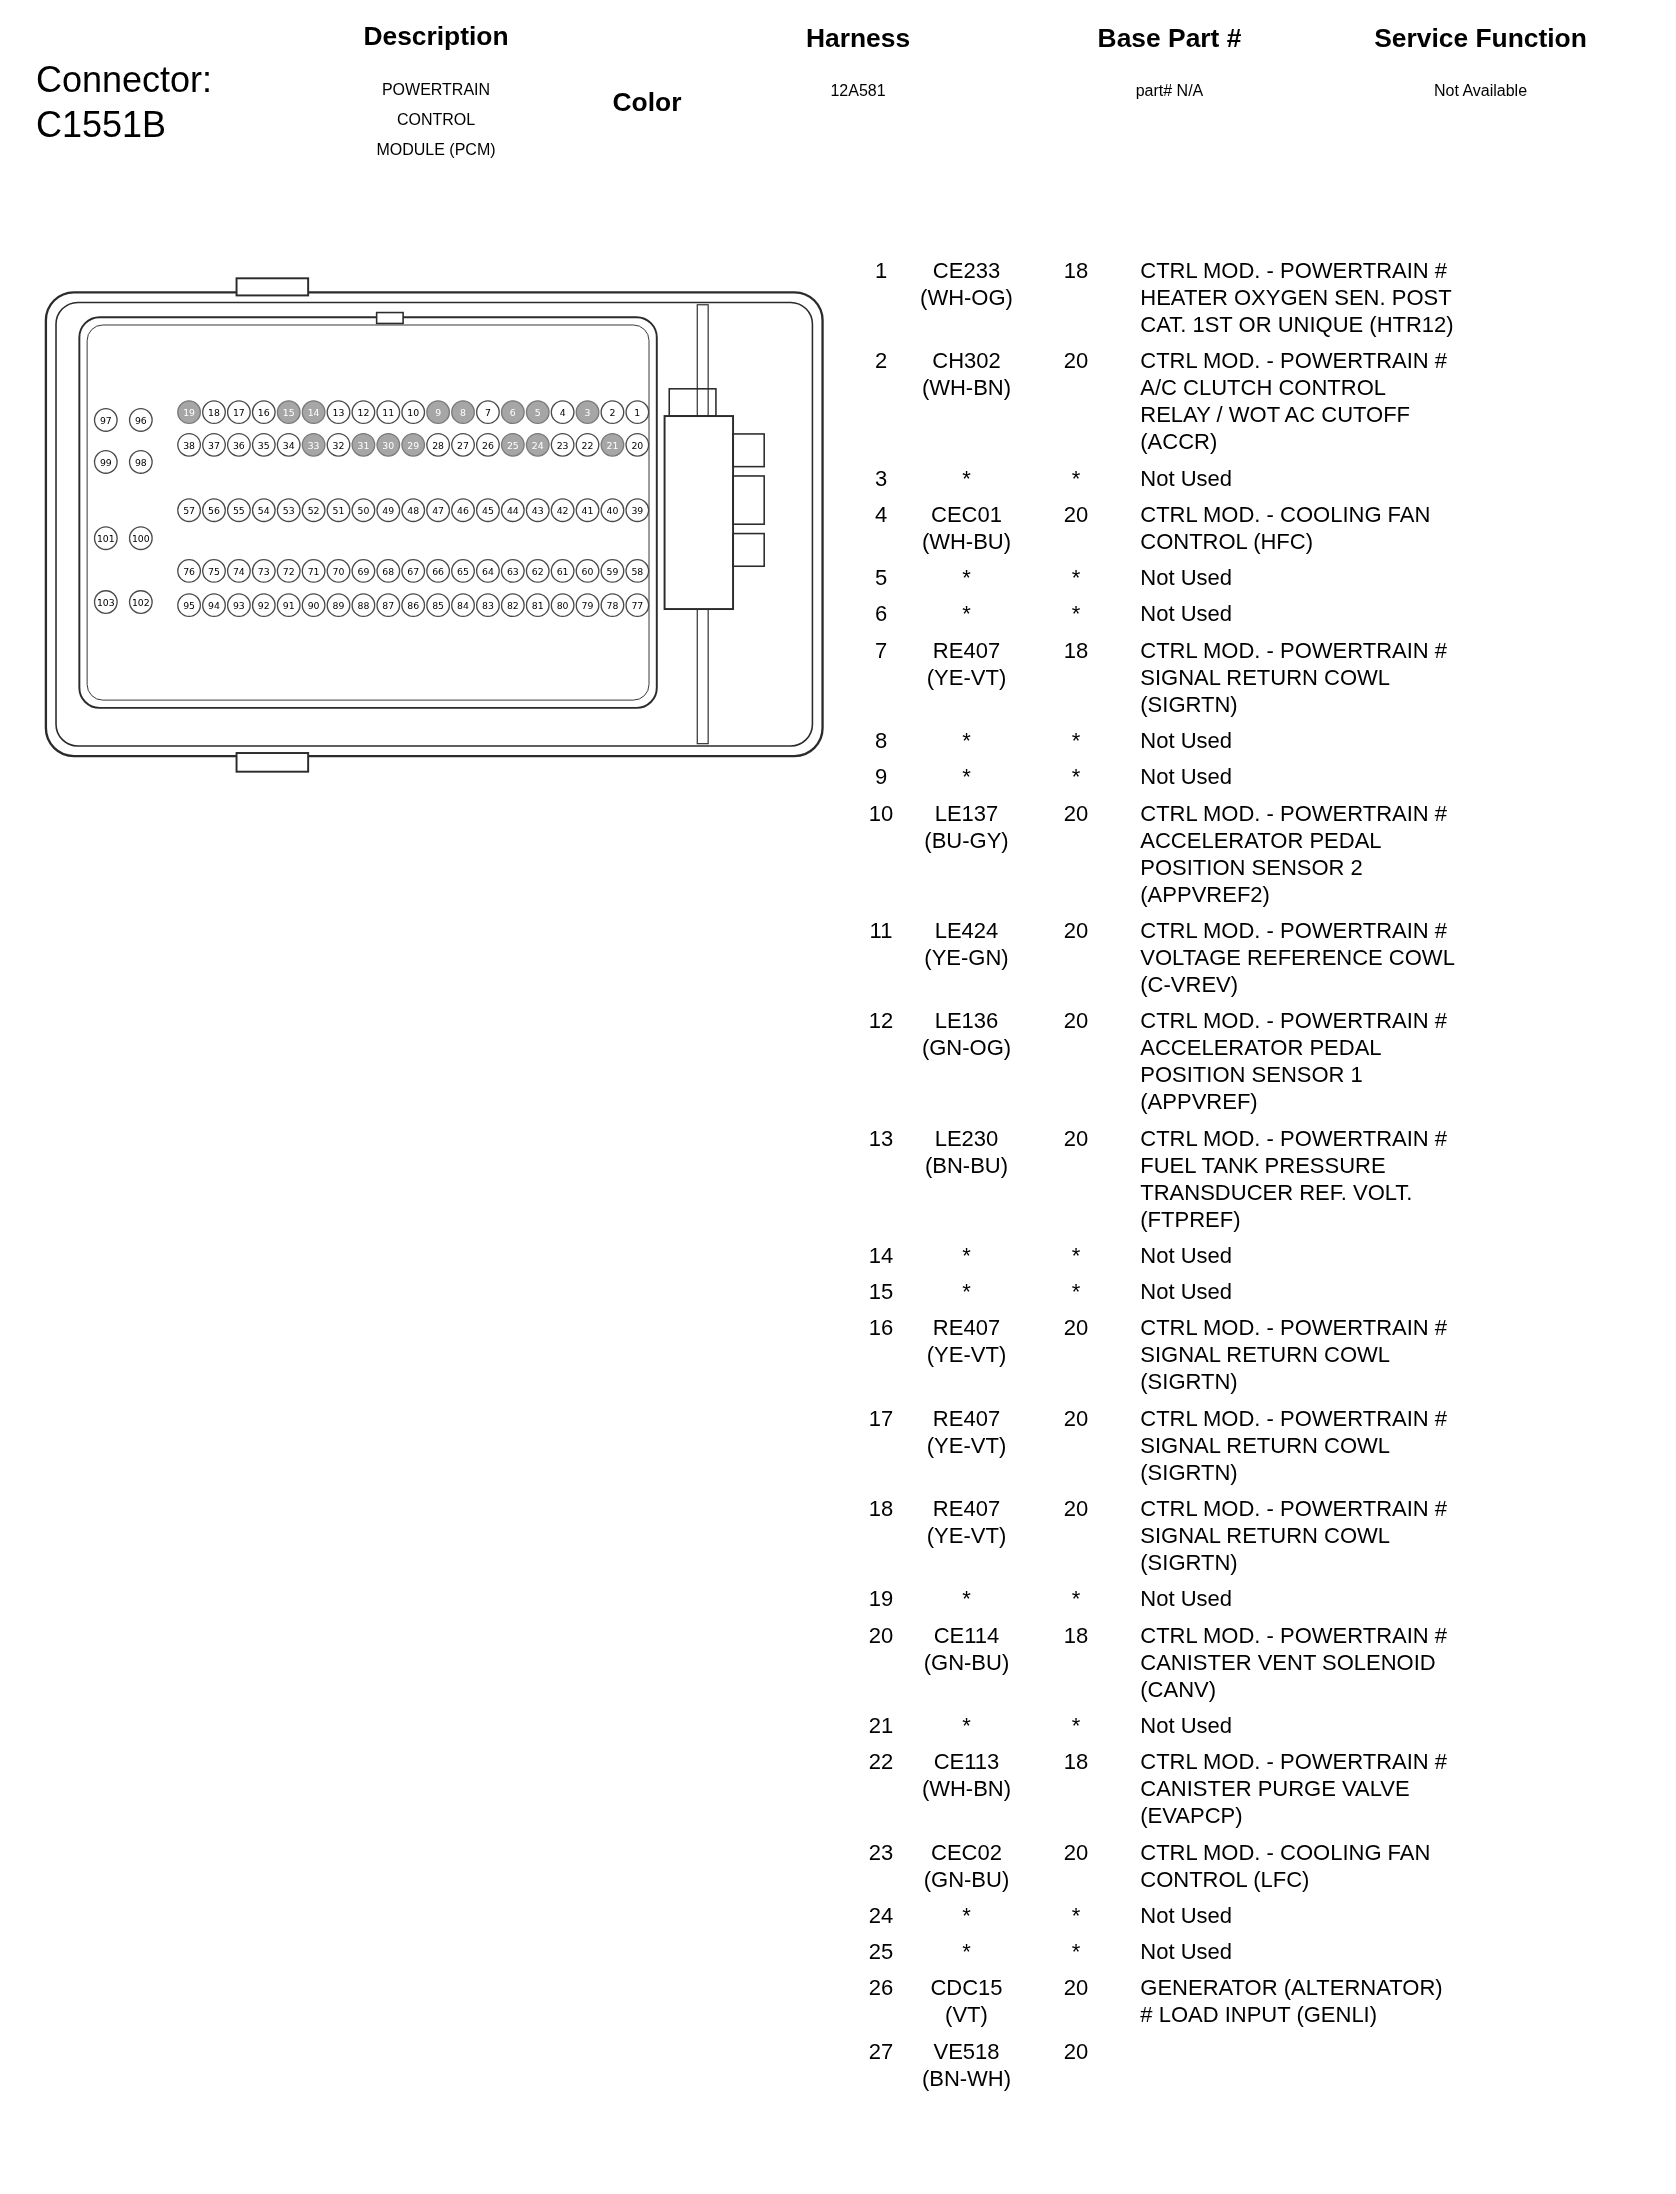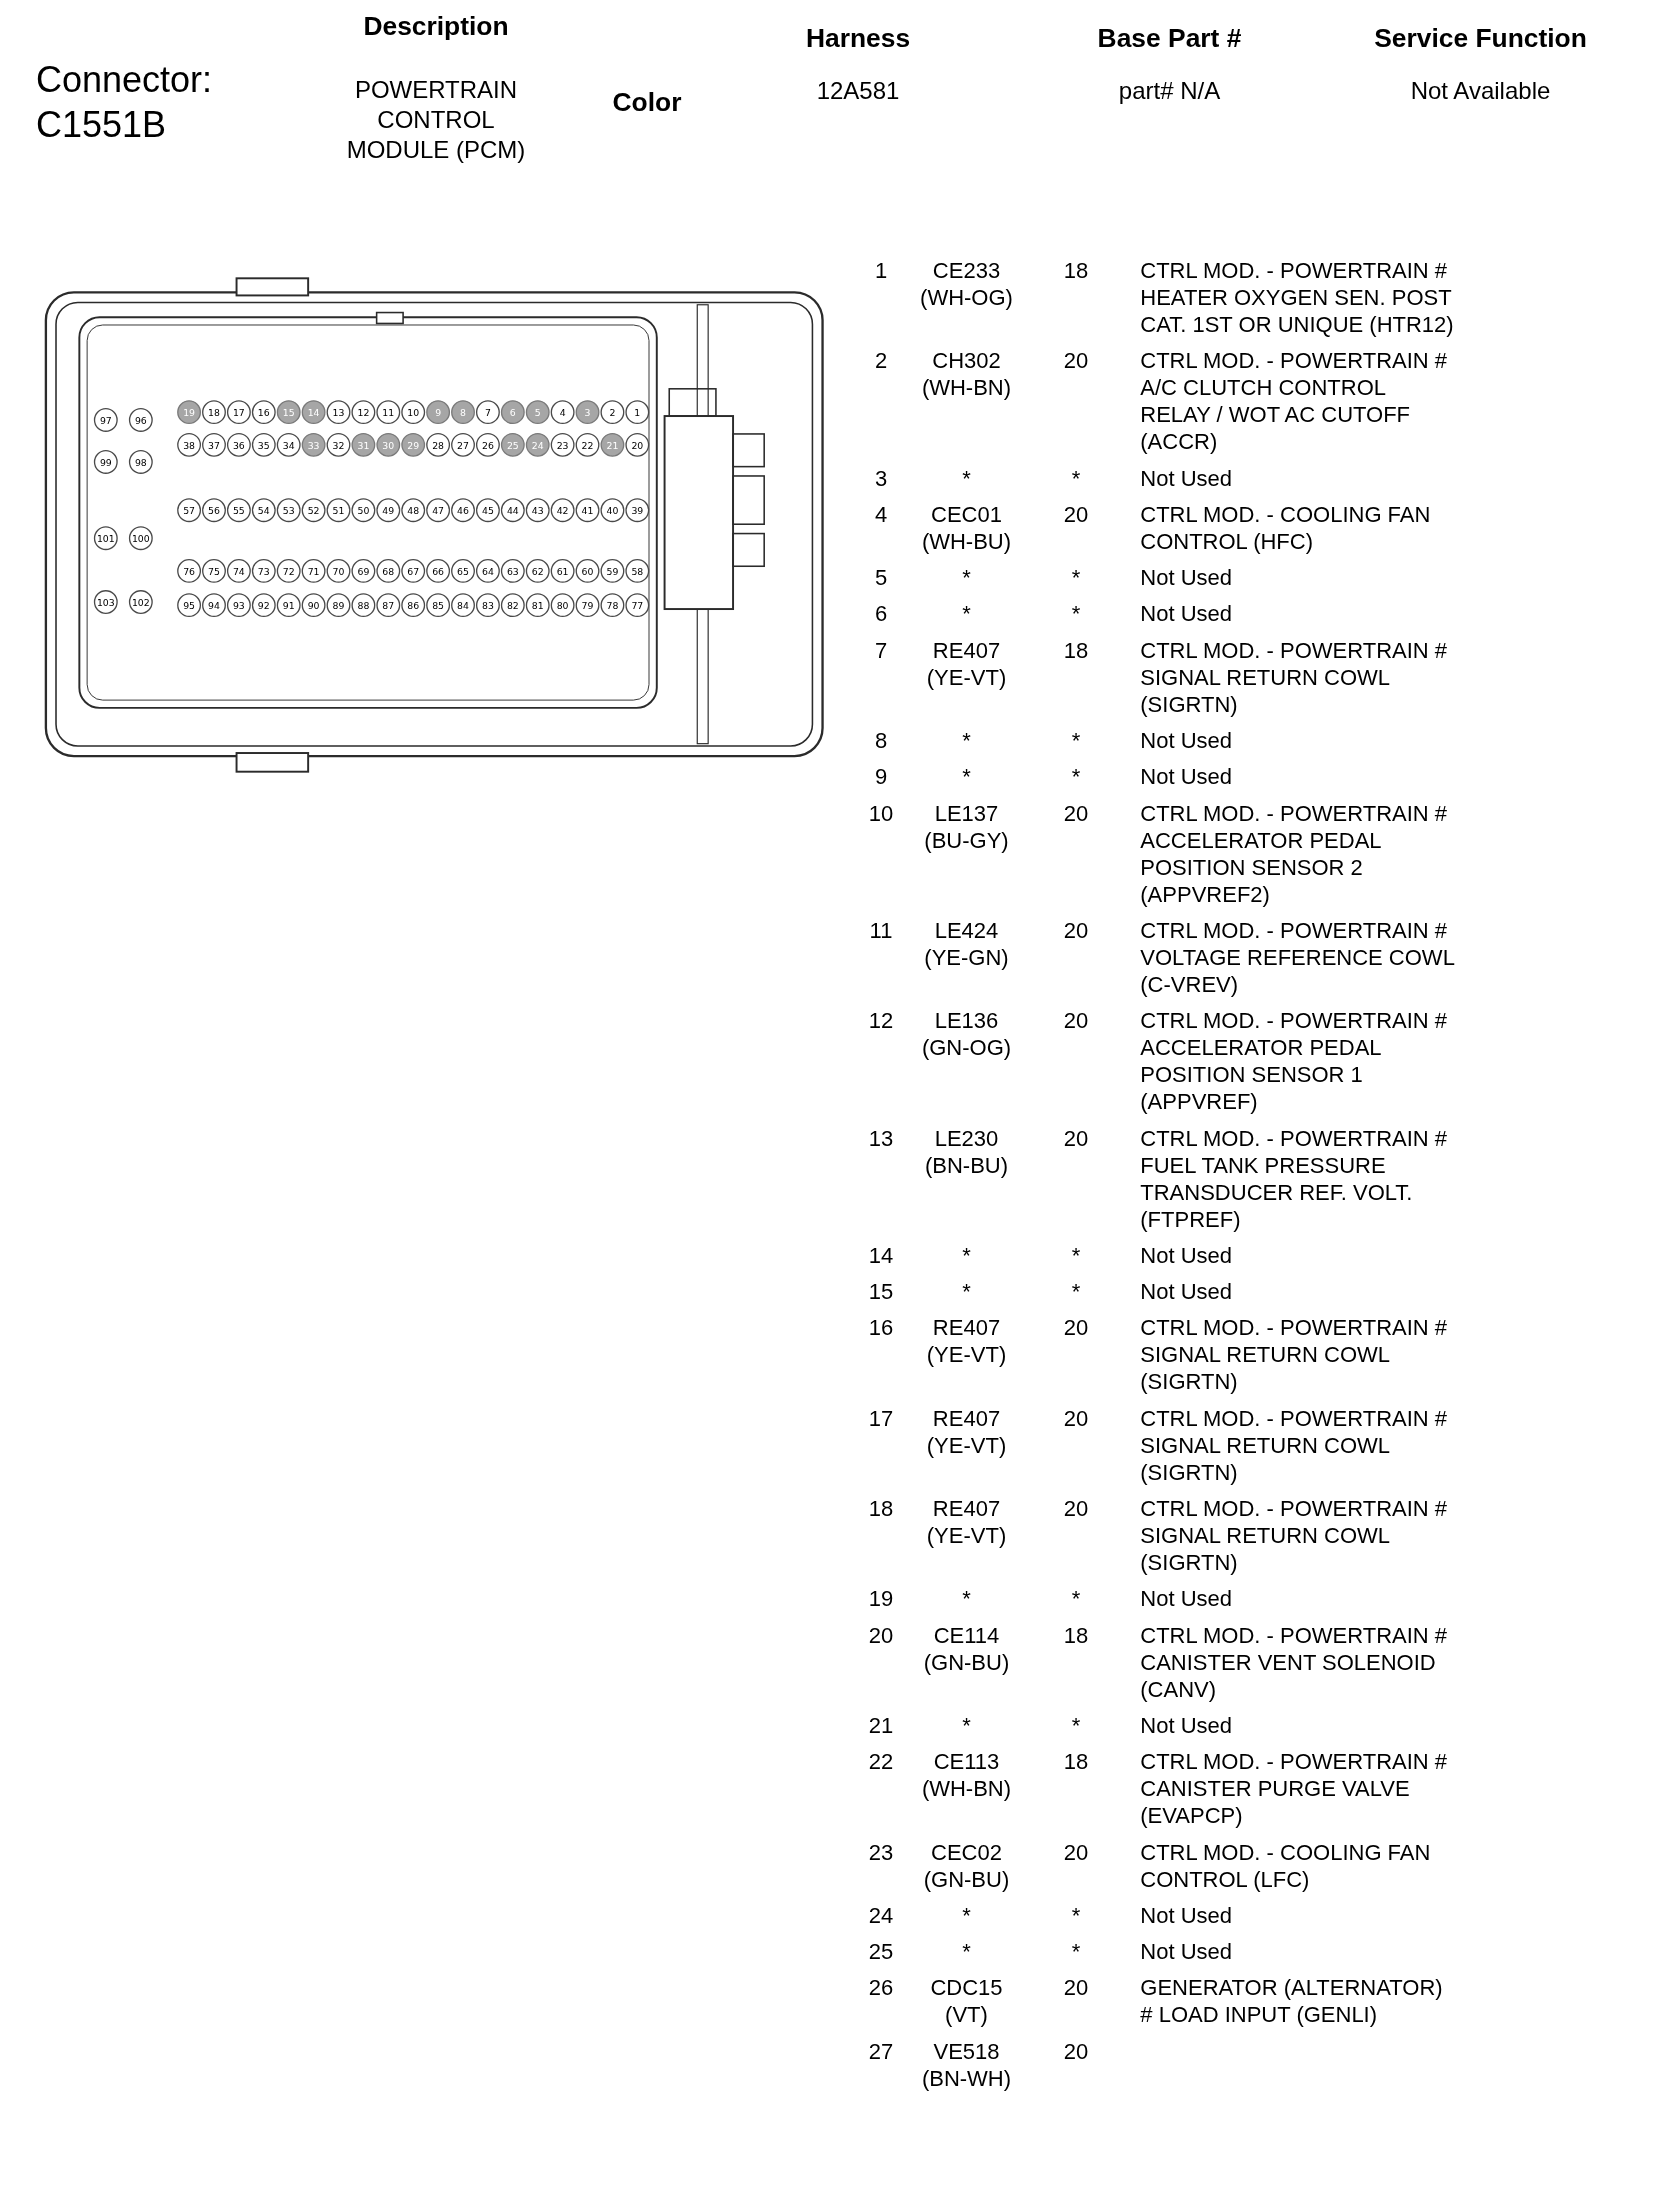--- a/index.html
+++ b/index.html
@@ -6,22 +6,22 @@
   html,body { background:#ffffff; }
   body {
     width:1677px; height:2194px; position:relative;
     font-family:"Liberation Sans", sans-serif; color:#000;
   }
 
   
   .abs { position:absolute; }
   .conn-title { left:36px; top:45px; font-size:36px; font-weight:normal; line-height:45px;margin-top:12px; }
   .hdr-label { font-weight:bold; font-size:26.4px; text-align:center; }
-  .hdr-value { font-size:24px; text-align:center; line-height:30px; white-space:pre-line; }
-  #h-desc-label   { left:296px;  top:11px;  width:280px; }
+  .hdr-value { font-size:16px; text-align:center; line-height:30px; white-space:pre-line; }
+  #h-desc-label   { left:296px;  top:21px;  width:280px; }
   #h-desc-value   { left:296px;  top:75px;  width:280px; }
   #h-color-label  { left:577px;  top:87px; width:140px; }
   #h-harn-label   { left:745px;  top:23px;  width:226px; }
   #h-harn-value   { left:745px;  top:76px;  width:226px; }
   #h-base-label   { left:1049px; top:23px;  width:241px; }
   #h-base-value   { left:1049px; top:76px;  width:241px; }
   #h-pig-label    { left:1352px; top:23px;  width:257px; }
   #h-pig-value    { left:1352px; top:76px;  width:257px; }
 
   

